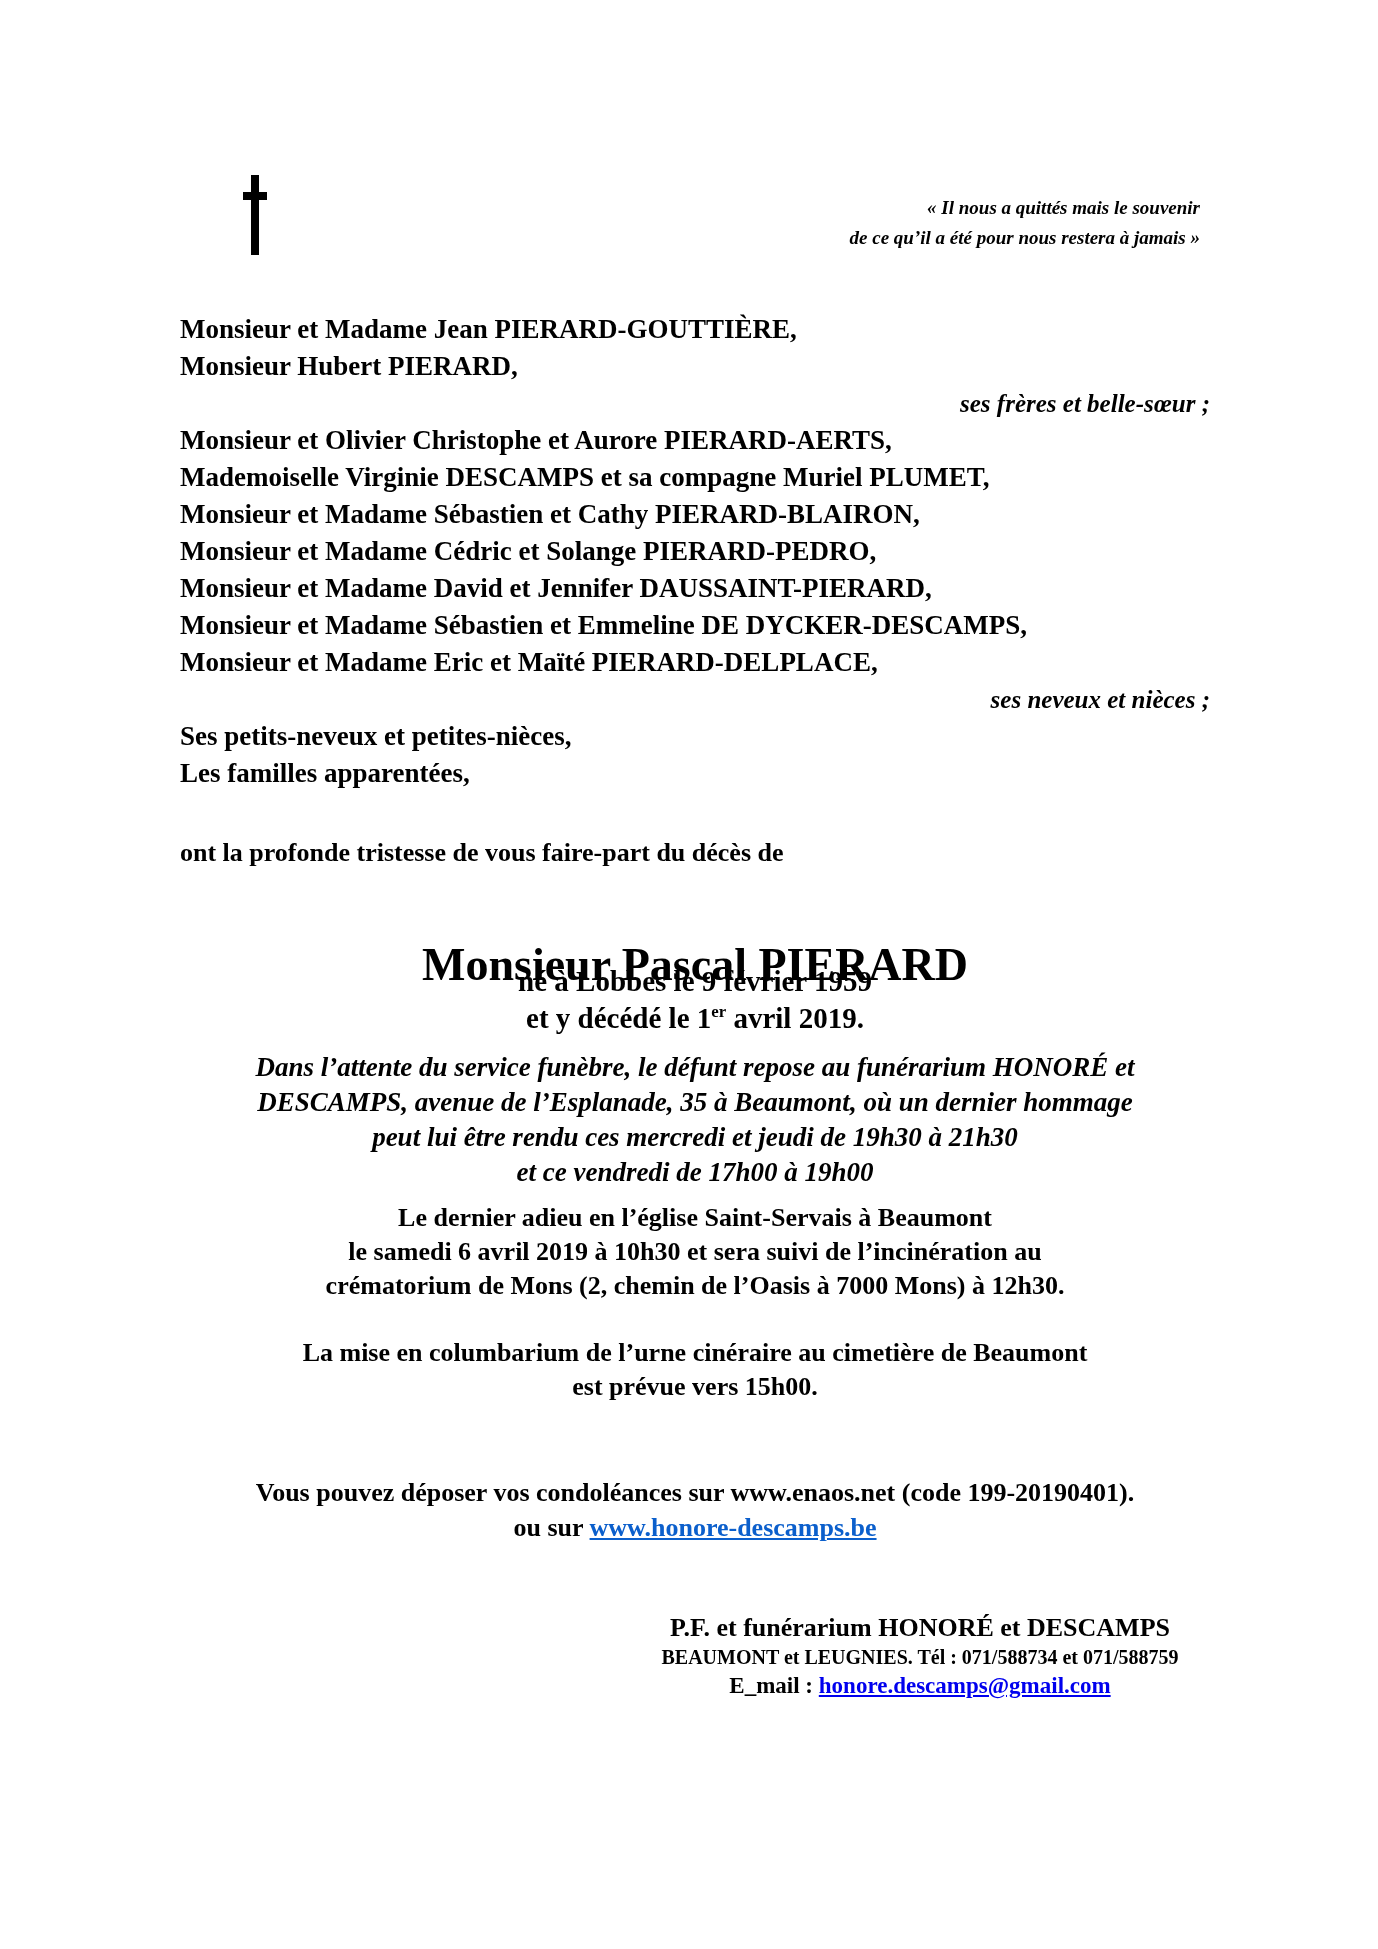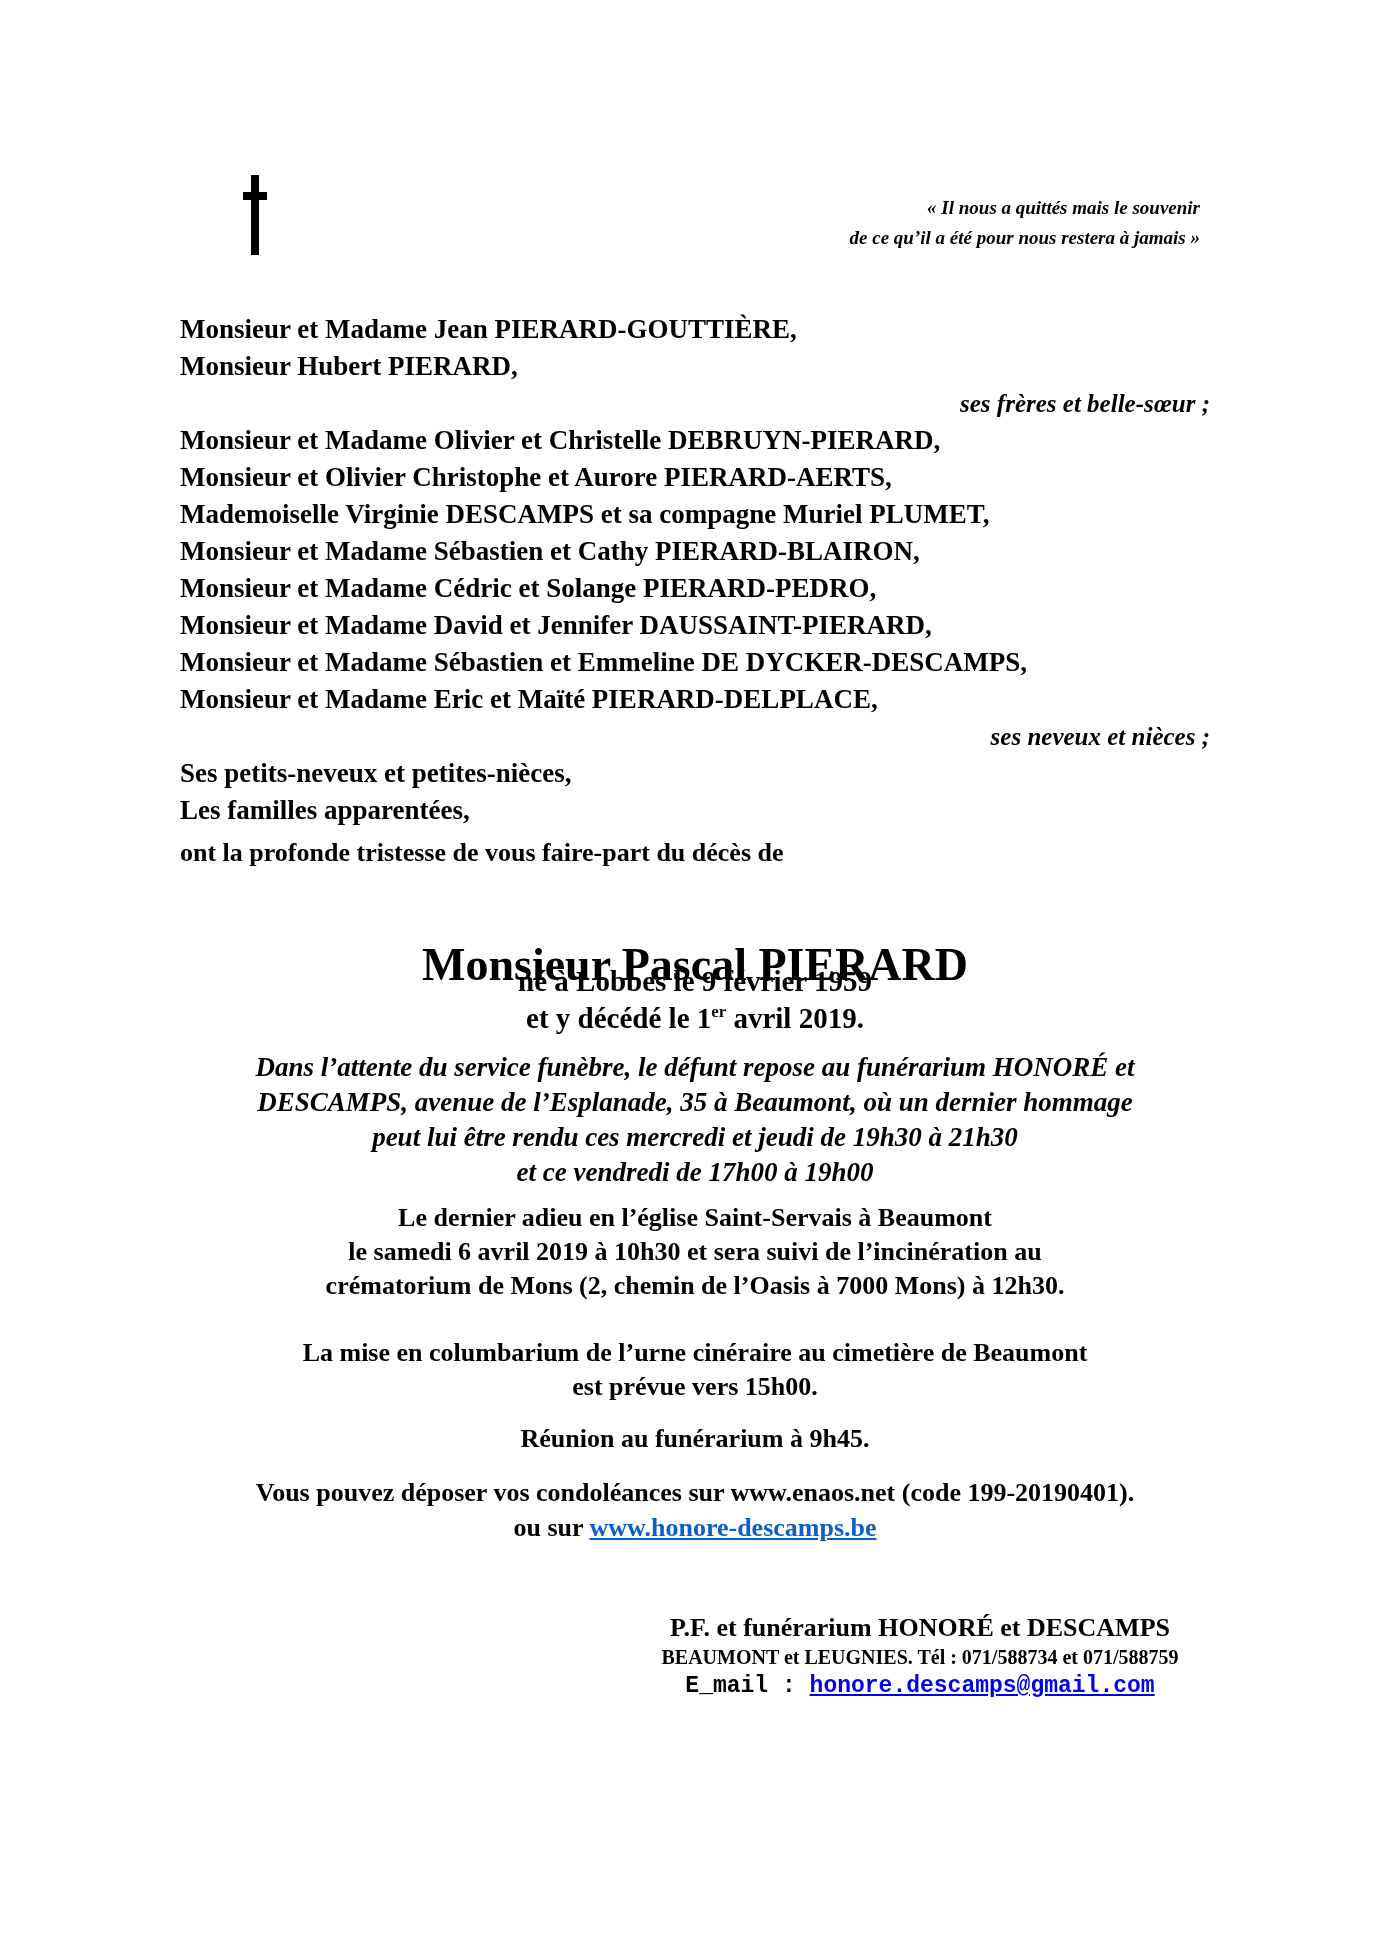--- a/index.html
+++ b/index.html
@@ -45,42 +45,41 @@
   #meeting{top:1424px;font-size:26px;text-align:center;}
 
   #condolences{top:1475px;font-size:26px;line-height:35px;text-align:center;}
   a.web-link{color:#0B5FCC;text-decoration:underline;}
   a.email-link{color:#0000EE;text-decoration:underline;}
   a{font-weight:bold;}
 
   #footer{left:560px;width:720px;top:1585px;text-align:center;margin-top:26px;}
   #footer .f1{font-size:26px;line-height:33px;}
   #footer .f2{font-size:20px;line-height:27px;}
-  #footer .f3{font-size:23px;line-height:30px;font-family:Liberation Mono, monospace;}
+  #footer .f3{font-size:23px;line-height:30px;}
 </style>
 </head>
 <body>
 
 <div id="page">
 
   <div id="cross" class="abs" aria-hidden="true">
     <div class="stem"></div>
     <div class="bar"></div>
   </div>
 
   <div id="quote" class="abs">
     <div>« Il nous a quittés mais le souvenir</div>
     <div>de ce qu’il a été pour nous restera à jamais »</div>
   </div>
 
   <div id="names" class="abs col">
     <div>Monsieur et Madame Jean PIERARD-GOUTTIÈRE,</div>
     <div>Monsieur Hubert PIERARD,</div>
     <div class="rel">ses frères et belle-sœur ;</div>
-    <div>Monsieur et Madame Olivier et Christelle DEBRUYN-PIERARD,</div>
     <div>Monsieur et Olivier Christophe et Aurore PIERARD-AERTS,</div>
     <div>Mademoiselle Virginie DESCAMPS et sa compagne Muriel PLUMET,</div>
     <div>Monsieur et Madame Sébastien et Cathy PIERARD-BLAIRON,</div>
     <div>Monsieur et Madame Cédric et Solange PIERARD-PEDRO,</div>
     <div>Monsieur et Madame David et Jennifer DAUSSAINT-PIERARD,</div>
     <div>Monsieur et Madame Sébastien et Emmeline DE DYCKER-DESCAMPS,</div>
     <div>Monsieur et Madame Eric et Maïté PIERARD-DELPLACE,</div>
     <div class="rel">ses neveux et nièces ;</div>
     <div>Ses petits-neveux et petites-nièces,</div>
     <div>Les familles apparentées,</div>
@@ -106,21 +105,20 @@
     <div>Le dernier adieu en l’église Saint-Servais à Beaumont</div>
     <div>le samedi 6 avril 2019 à 10h30 et sera suivi de l’incinération au</div>
     <div>crématorium de Mons (2, chemin de l’Oasis à 7000 Mons) à 12h30.</div>
   </div>
 
   <div id="columbarium" class="abs col">
     <div>La mise en columbarium de l’urne cinéraire au cimetière de Beaumont</div>
     <div>est prévue vers 15h00.</div>
   </div>
 
-  <div id="meeting" class="abs col">Réunion au funérarium à 9h45.</div>
 
   <div id="condolences" class="abs col">
     <div>Vous pouvez déposer vos condoléances sur www.enaos.net (code 199-20190401).</div>
     <div><span>ou sur </span><a href="#" class="web-link">www.honore-descamps.be</a></div>
   </div>
 
   <div id="footer" class="abs">
     <div class="f1">P.F. et funérarium HONORÉ et DESCAMPS</div>
     <div class="f2">BEAUMONT et LEUGNIES. Tél : 071/588734 et 071/588759</div>
     <div class="f3"><span>E_mail : </span><a href="#" class="email-link">honore.descamps@gmail.com</a></div>

